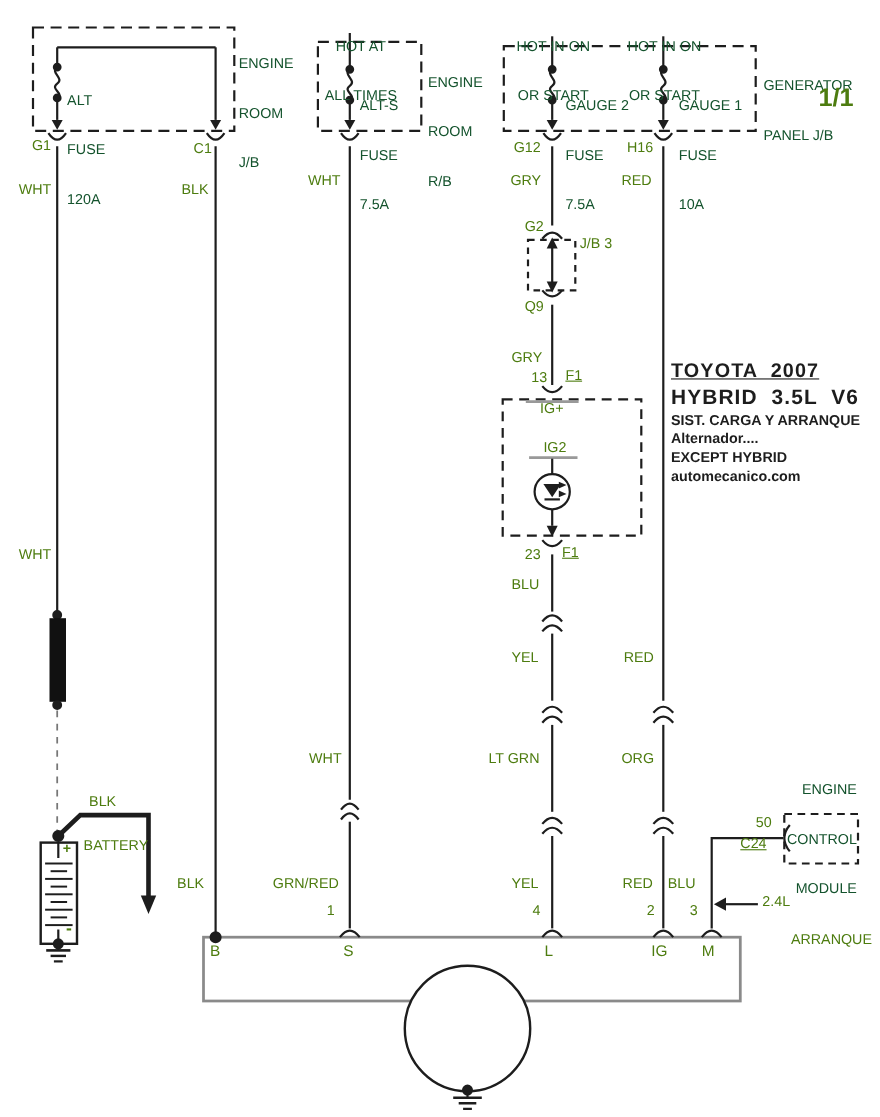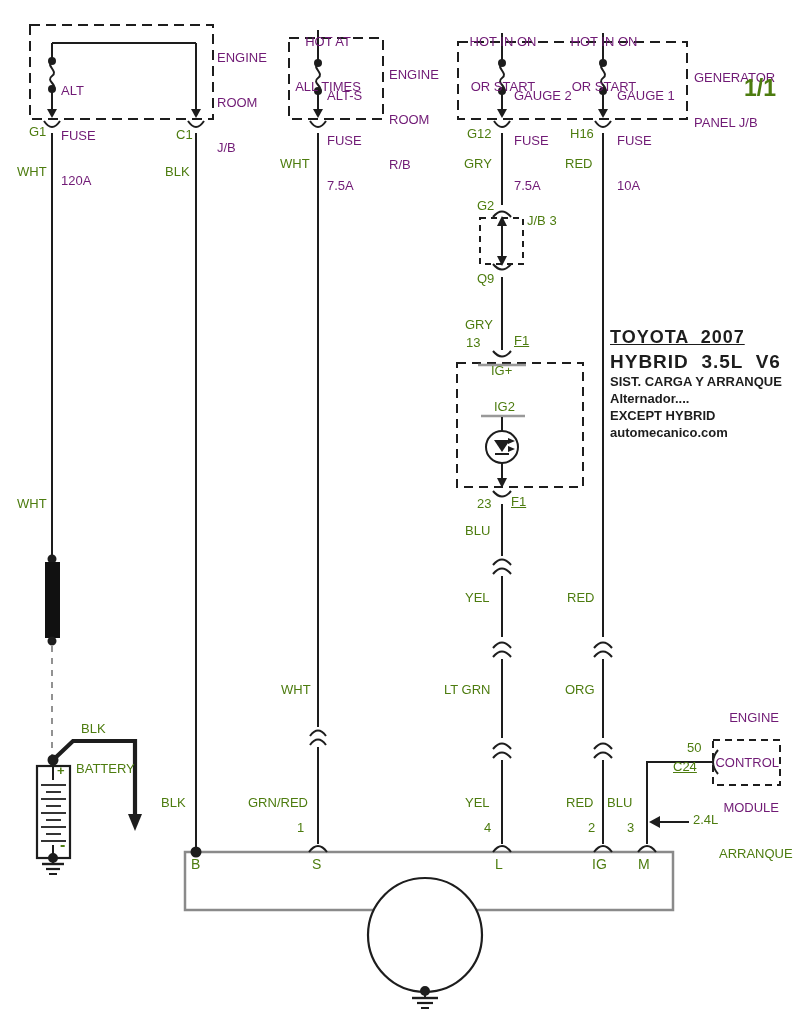--- a/index.html
+++ b/index.html
@@ -1,20 +1,20 @@
 <!DOCTYPE html>
 <html><head>
 <meta charset="utf-8">
 <style>
   html,body{margin:0;padding:0;background:#fff;}
   #stage{position:relative;width:800px;height:1015px;background:#ffffff;overflow:hidden;
          font-family:"Liberation Sans","DejaVu Sans",sans-serif;color:#1d1d1d;}
   #wiring{position:absolute;left:0;top:0;}
   .lbl{position:absolute;font-size:13px;line-height:14px;white-space:pre;color:#4d7c0f;}
-  .blk{position:absolute;font-size:13px;line-height:15px;white-space:pre;color:#701a75;}
+  .blk{position:absolute;font-size:13px;line-height:15px;white-space:pre;color:#14532d;}
   .c{transform:translateX(-50%);text-align:center;}
   .r{text-align:right;}
   .b{font-weight:bold;}
   .u{text-decoration:underline;}
   .blk span{display:block;}
   .t-big{position:absolute;font-weight:bold;font-size:18px;letter-spacing:1px;white-space:pre;text-decoration:underline;}
   .t-med{position:absolute;font-weight:bold;font-size:19px;letter-spacing:1px;white-space:pre;}
   .t-sm{position:absolute;font-weight:bold;font-size:13px;white-space:pre;}
 </style>
 </head>
@@ -248,21 +248,21 @@
 <span class="lbl" style="left:527px;top:214px">J/B 3</span>
 <span class="lbl" style="left:477px;top:272px">Q9</span>
 
 <span class="lbl" style="left:17px;top:165px">WHT</span>
 <span class="lbl" style="left:165px;top:165px">BLK</span>
 <span class="lbl" style="left:280px;top:157px">WHT</span>
 <span class="lbl" style="left:464px;top:157px">GRY</span>
 <span class="lbl" style="left:565px;top:157px">RED</span>
 <span class="lbl" style="left:465px;top:318px">GRY</span>
 
-<span class="lbl" style="left:466px;top:336px">13</span>
+<span class="lbl" style="left:483px;top:336px">13</span>
 <span class="lbl u" style="left:514px;top:334px">F1</span>
 
 <span class="lbl" style="left:491px;top:364px">IG+</span>
 <span class="lbl" style="left:494px;top:400px">IG2</span>
 <span class="lbl" style="left:477px;top:497px">23</span>
 <span class="lbl u" style="left:511px;top:495px">F1</span>
 
 <span class="lbl" style="left:465px;top:524px">BLU</span>
 <span class="lbl" style="left:465px;top:591px">YEL</span>
 <span class="lbl" style="left:567px;top:591px">RED</span>

